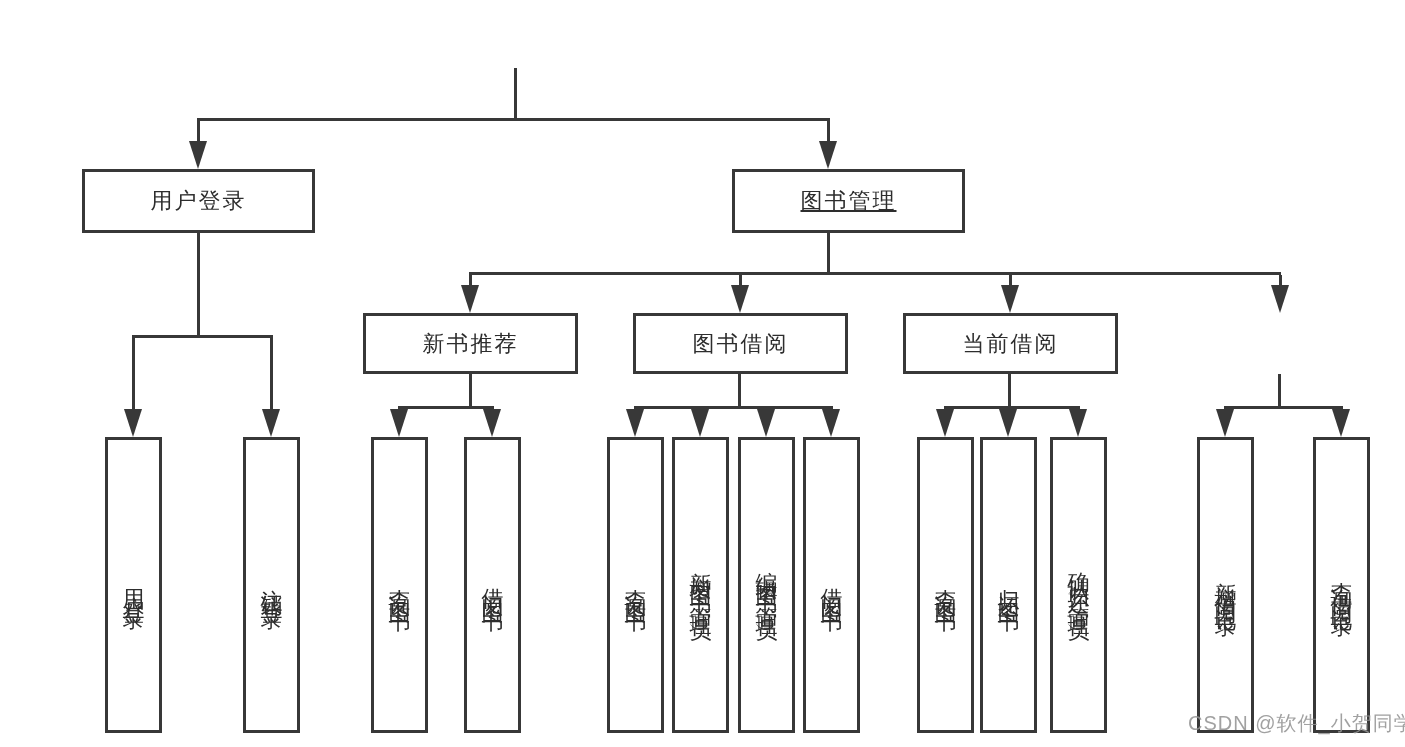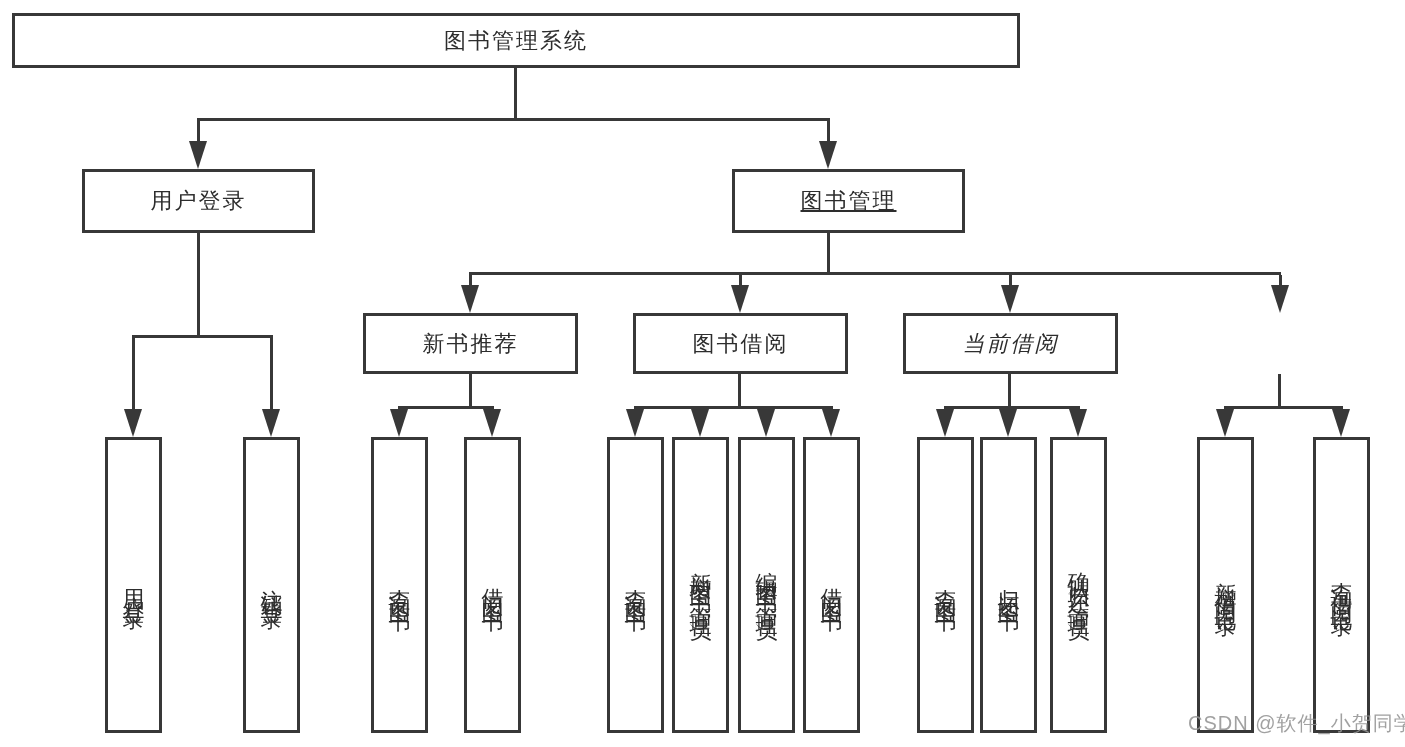--- a/index.html
+++ b/index.html
@@ -58,41 +58,38 @@
     color: rgba(148,148,148,0.88);
     z-index: 5;
     white-space: nowrap;
   }
 </style>
 </head>
 <body>
 
 <div class="canvas">
 
-  <div class="box" style="left:12px; top:13px; width:1008px; height:55px;">
-    <span class="hlabel">图书管理系统</span>
-  </div>
 
   <div class="box" style="left:82px; top:169px; width:233px; height:64px;">
     <span class="hlabel">用户登录</span>
   </div>
 
   <div class="box" style="left:732px; top:169px; width:233px; height:64px;text-decoration:underline;">
     <span class="hlabel">图书管理</span>
   </div>
 
   <div class="box" style="left:363px; top:313px; width:215px; height:61px;text-align:right;">
     <span class="hlabel">新书推荐</span>
   </div>
 
   <div class="box" style="left:633px; top:313px; width:215px; height:61px;">
     <span class="hlabel">图书借阅</span>
   </div>
 
-  <div class="box" style="left:903px; top:313px; width:215px; height:61px;font-style:italic;">
+  <div class="box" style="left:903px; top:313px; width:215px; height:61px;">
     <span class="hlabel">当前借阅</span>
   </div>
 
 
   <div class="box" style="left:105px; top:437px; width:57px; height:296px;">
     <span class="vlabel">用户登录</span>
   </div>
   <div class="box" style="left:243px; top:437px; width:57px; height:296px;">
     <span class="vlabel">注销登录</span>
   </div>

